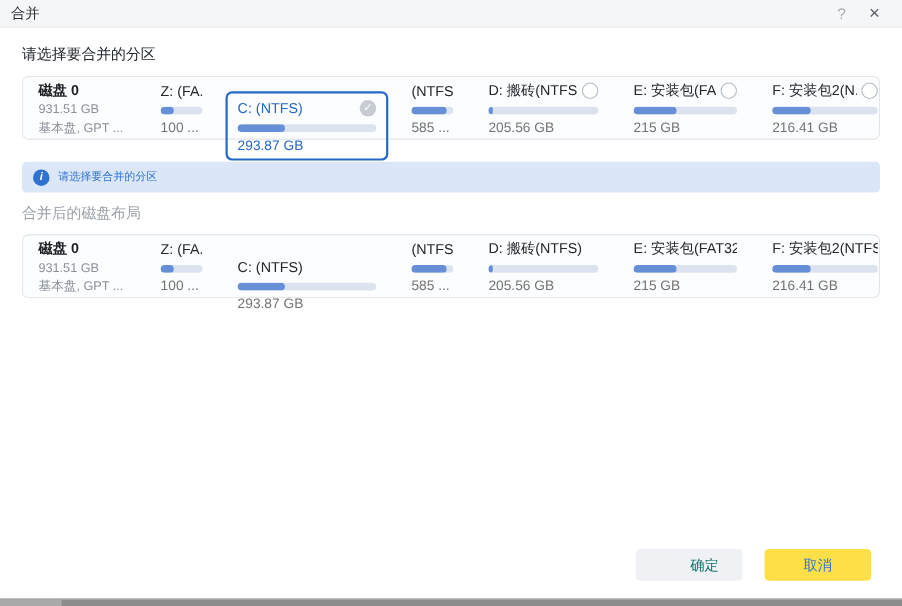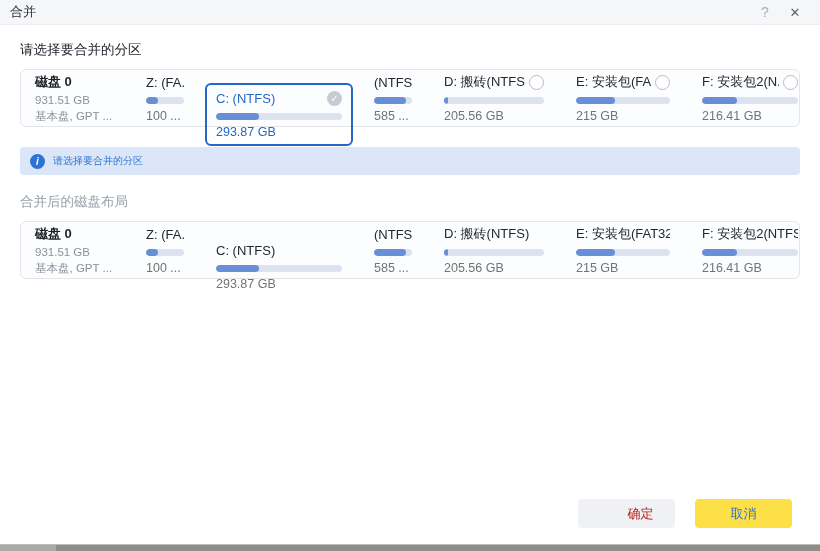--- a/index.html
+++ b/index.html
@@ -15,21 +15,21 @@
     display:flex; align-items:center; padding:8px 10px;
   }
   .titlebar .title { font-size:13px; color:#2a2f36; }
   .titlebar .spacer { flex:1; }
   .tb-btn { width:30px; text-align:center; font-size:14px; cursor:default; }
   .tb-btn.help { color:#a8adb5; }
   .tb-btn.close { color:#5d626a; font-size:13px; }
 
   .body { padding:0 20px; }
   .section-label { margin:16px 0 10px; font-size:13.5px; color:#23272e; }
-  .section-label.dim { color:#9aa0a8; margin-top:18px; }
+  .section-label.dim { color:#9aa0a8; margin-top:10px; }
 
   
   .disk-row {
     display:flex; align-items:center; gap:10px;
     border:1px solid #e3e5e9; border-radius:6px; background:#fcfdfe;
     height:58px; padding:6px 10px;
   }
   .disk-info { width:94px; flex:0 0 94px; padding-left:4px; }
   .disk-name { font-size:13px; font-weight:bold; color:#1c1f24; }
   .disk-size, .disk-type { font-size:11.5px; color:#8a9099; margin-top:3px; white-space:nowrap; }
@@ -71,21 +71,21 @@
   .notice-text { font-size:10px; color:var(--accent2); }
 
   .result-row { margin-top:10px; }
 
   
   .footer { position:absolute; right:28px; bottom:23px; display:flex; gap:20px; }
   .btn {
     width:97px; height:29px; border:none; border-radius:4px; font-size:13px;
     font-family:inherit; cursor:pointer;
   }
-  .btn.ok { background:#f0f1f4; color:#b91c1c;padding-left:28px; }
+  .btn.ok { background:#f0f1f4; color:#0f766e;padding-left:28px; }
   .btn.cancel { background:#fde047; color:var(--accent2); }
 
   
   .bottom-strip {
     position:absolute; left:0; right:0; bottom:0; height:7px;
     background:#8d8d8d; border-top:1px solid #bdbdbd;
   }
   .bottom-strip .seg { position:absolute; left:0; top:0; bottom:0; width:56px; background:#a9a9a9; }
 </style>
 </head>

